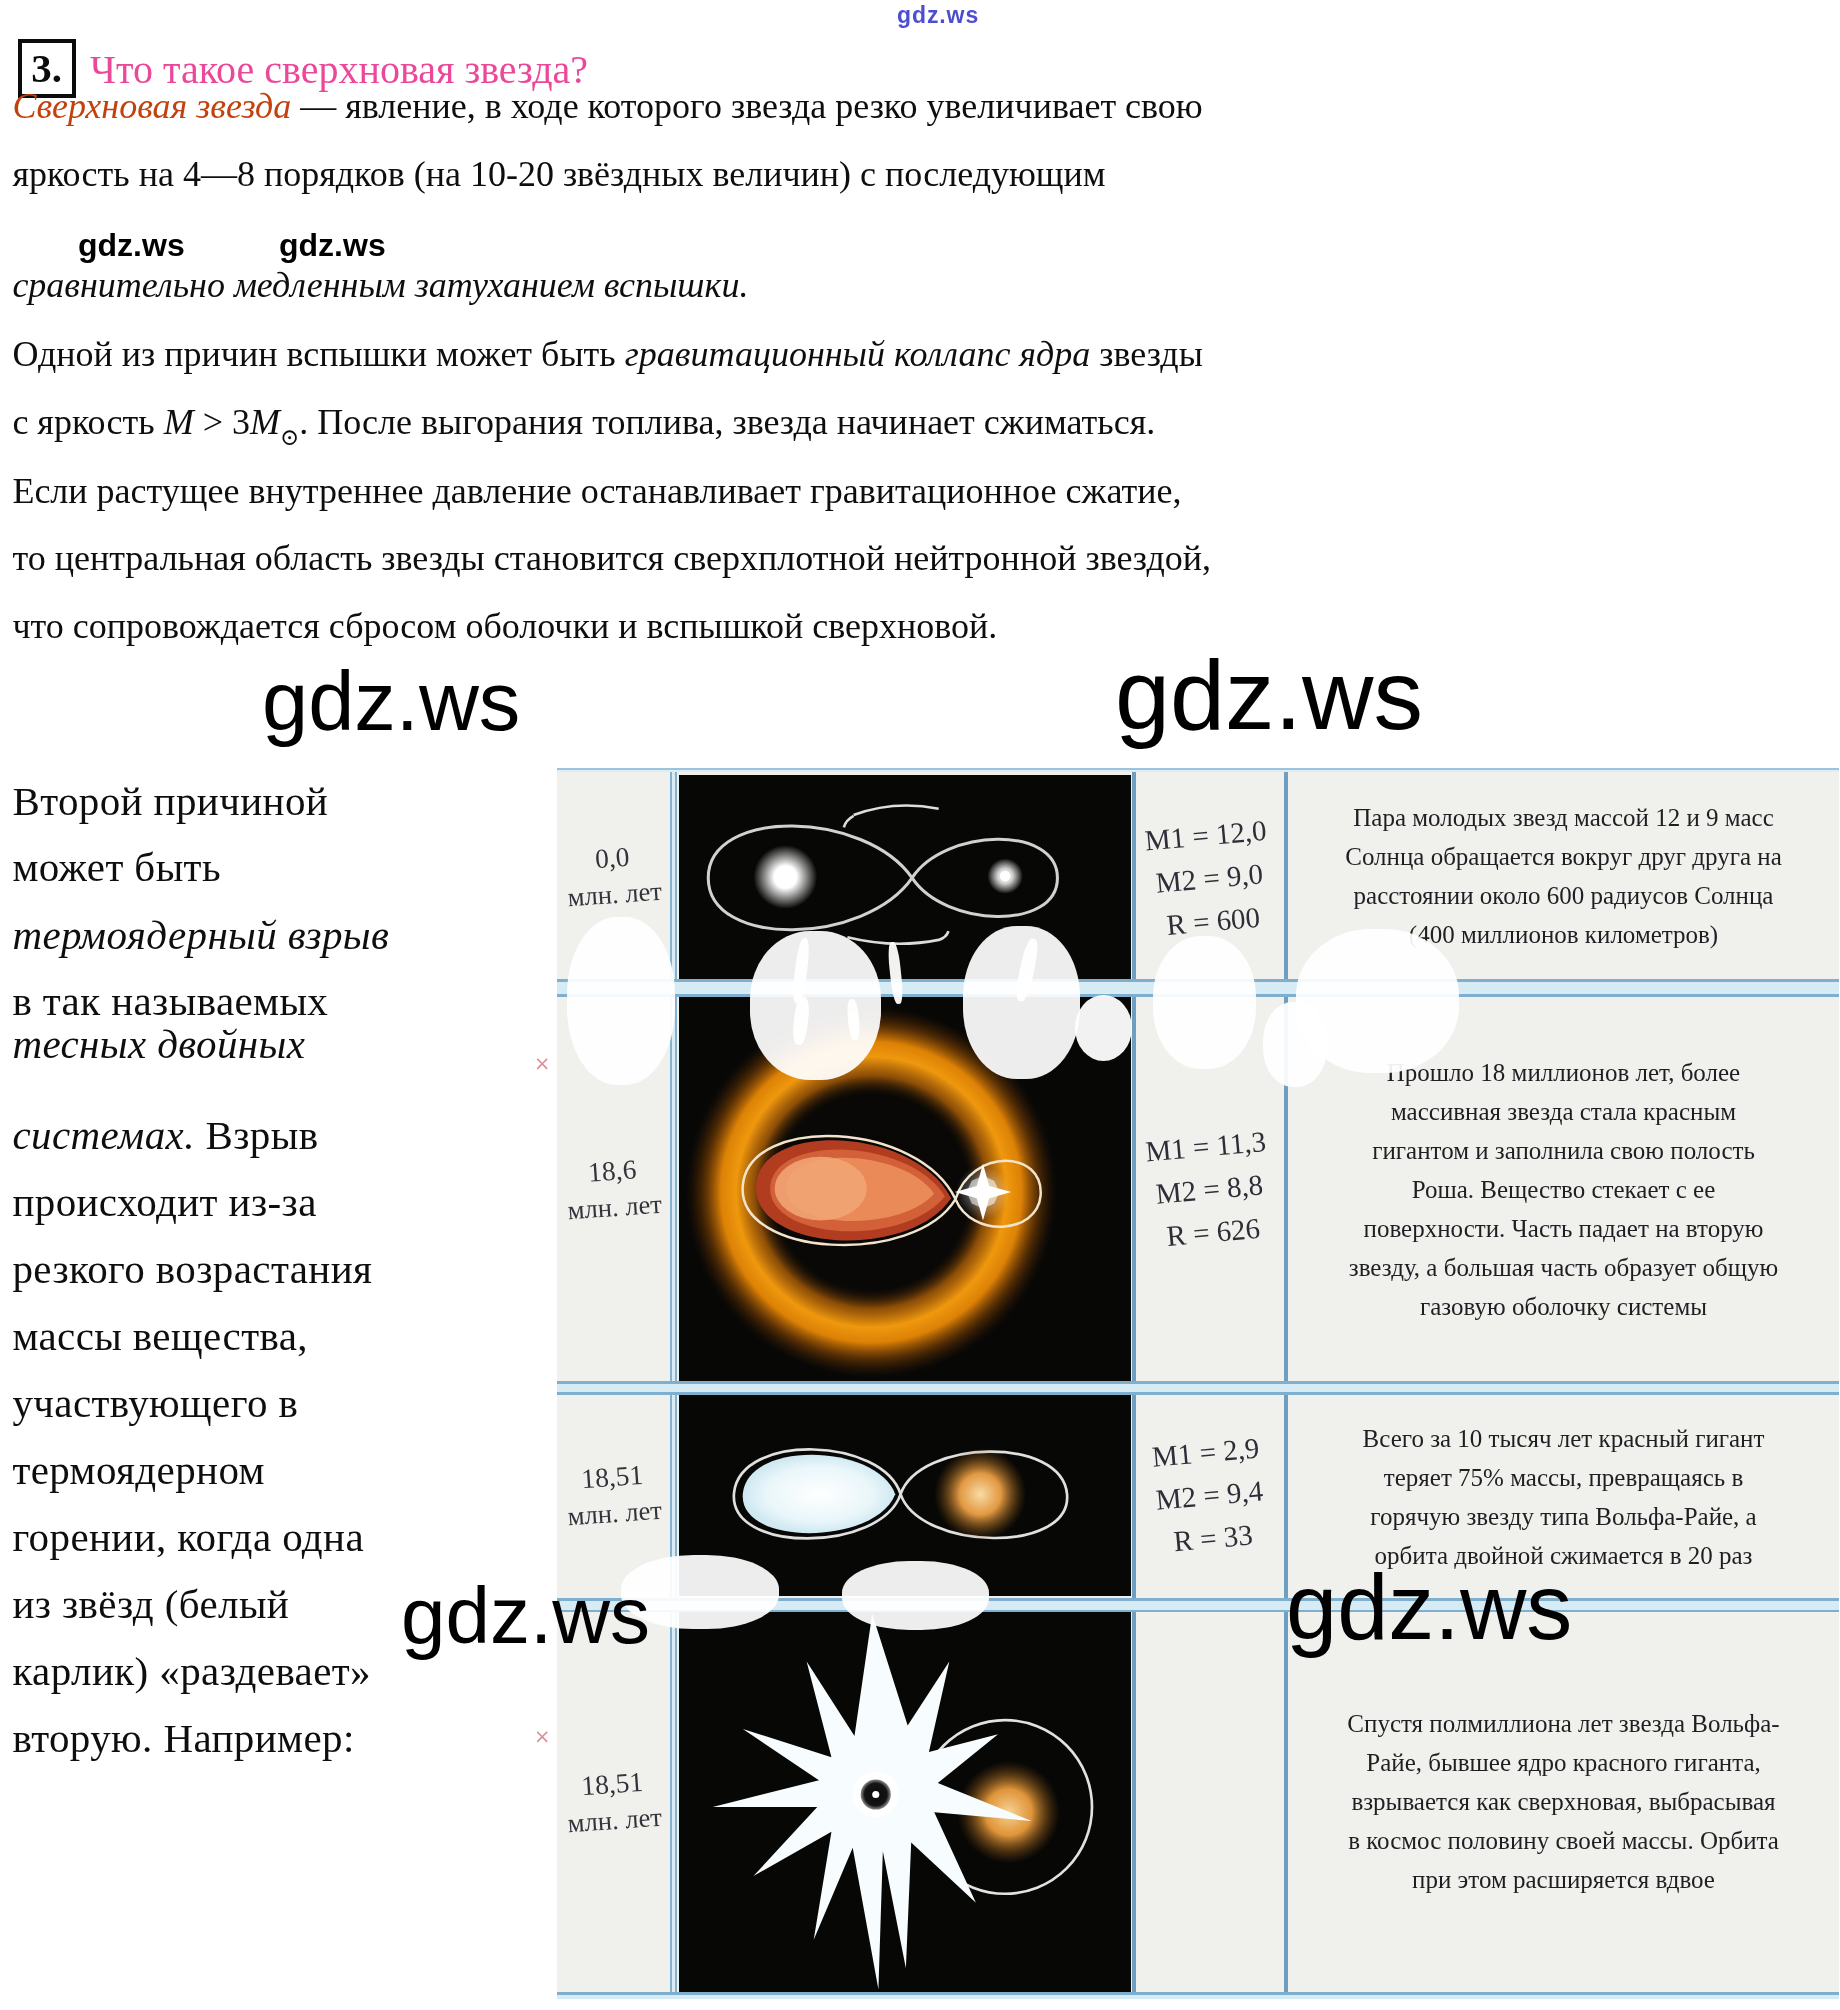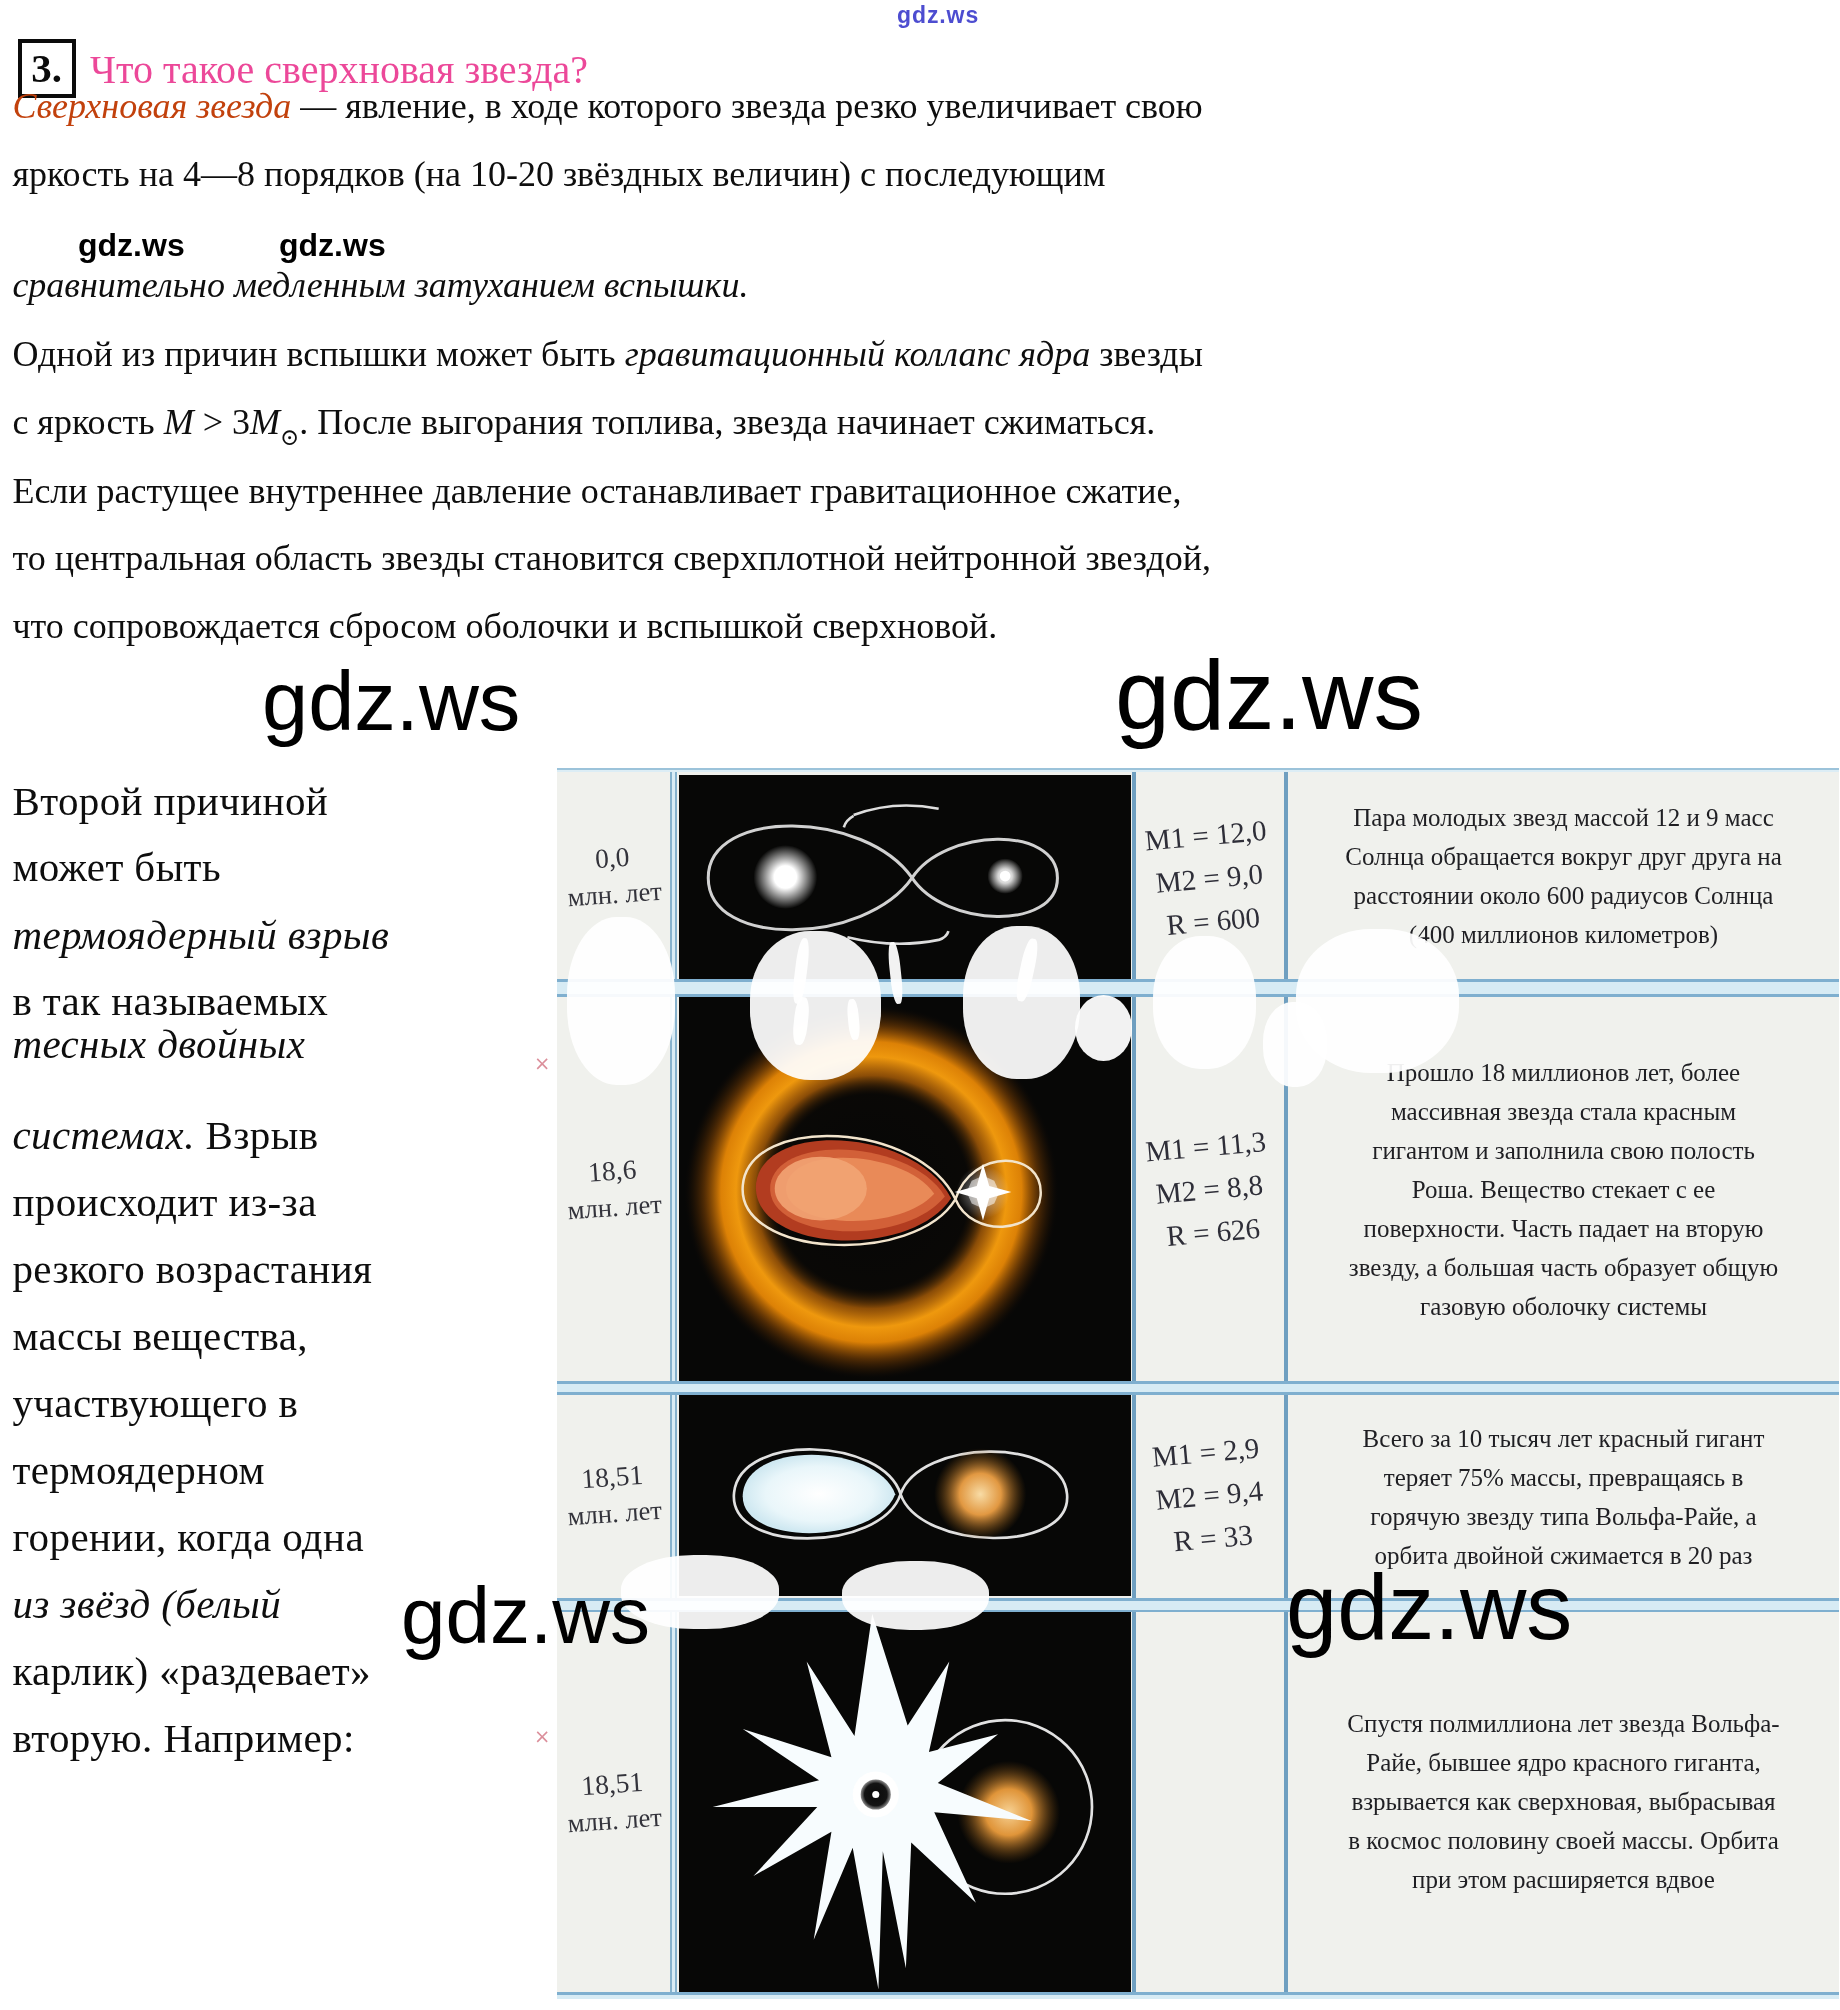--- a/index.html
+++ b/index.html
@@ -27,21 +27,21 @@
   .accent{color:#c2410c;font-style:italic;}
   .it{font-style:italic;}
   .sun{font-size:23px;vertical-align:-10.6px;}
   #pl1{top:85px;}  #pl2{top:153px;} #pl3{top:264px;font-style:italic;} #pl4{top:333px;}
   #pl5{top:401px;} #pl6{top:470px;} #pl7{top:537px;} #pl8{top:605px;}
 
   
   .sl{position:absolute;left:12.4px;font-size:41px;color:#0e0e0e;white-space:nowrap;letter-spacing:0.4px;}
   #sl1{top:777px;} #sl2{top:843px;} #sl3{top:911px;} #sl4{top:977px;} #sl5{top:1020px;}
   #sl6{top:1111px;} #sl7{top:1178px;} #sl8{top:1245px;} #sl9{top:1312px;} #sl10{top:1379px;}
-  #sl11{top:1446px;} #sl12{top:1513px;} #sl13{top:1580px;font-style:italic;} #sl14{top:1647px;} #sl15{top:1714px;}
+  #sl11{top:1446px;} #sl12{top:1513px;} #sl13{top:1580px;} #sl14{top:1647px;} #sl15{top:1714px;}
 
   
   #evo-table{position:absolute;left:557px;top:768px;width:1282px;height:1231px;background:#f0f1ed;z-index:1;}
   .vline{position:absolute;top:0;height:100%;width:7px;z-index:6;
          background:linear-gradient(90deg,#86b2cd 0 1.8px,#d9ecf5 1.8px 5.3px,#86b2cd 5.3px 7px);}
   #vA{left:113px;}
   #vB{left:575px;width:3.5px;background:#6f9fc0;}
   #vC{left:727px;width:3.5px;background:#6f9fc0;}
   .hband{position:absolute;left:0;width:100%;height:17.7px;z-index:6;
          background:linear-gradient(180deg,#7fafcf 0 2.7px,#d7ebf4 2.7px 15px,#7fafcf 15px 17.7px);}

